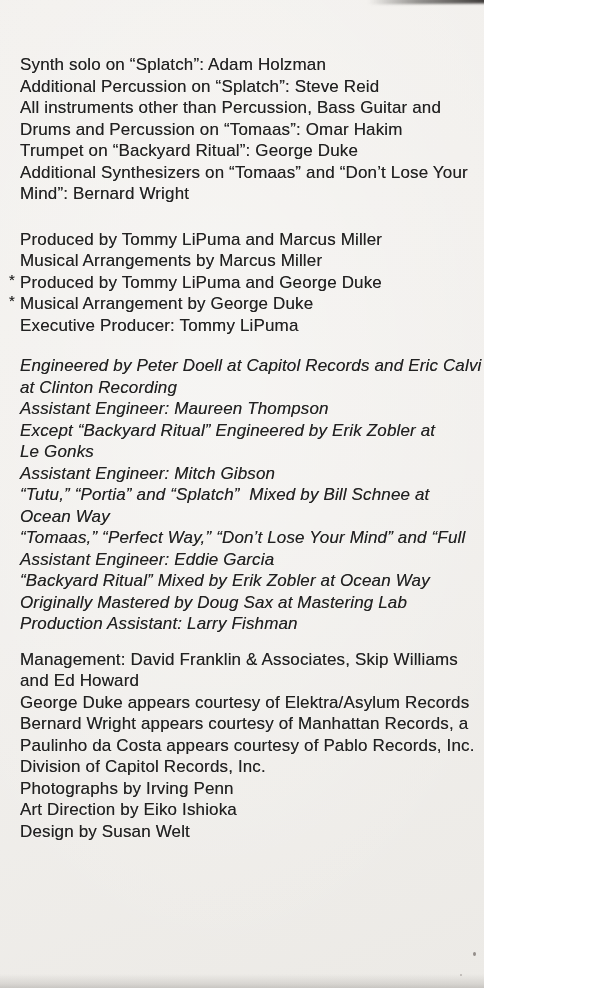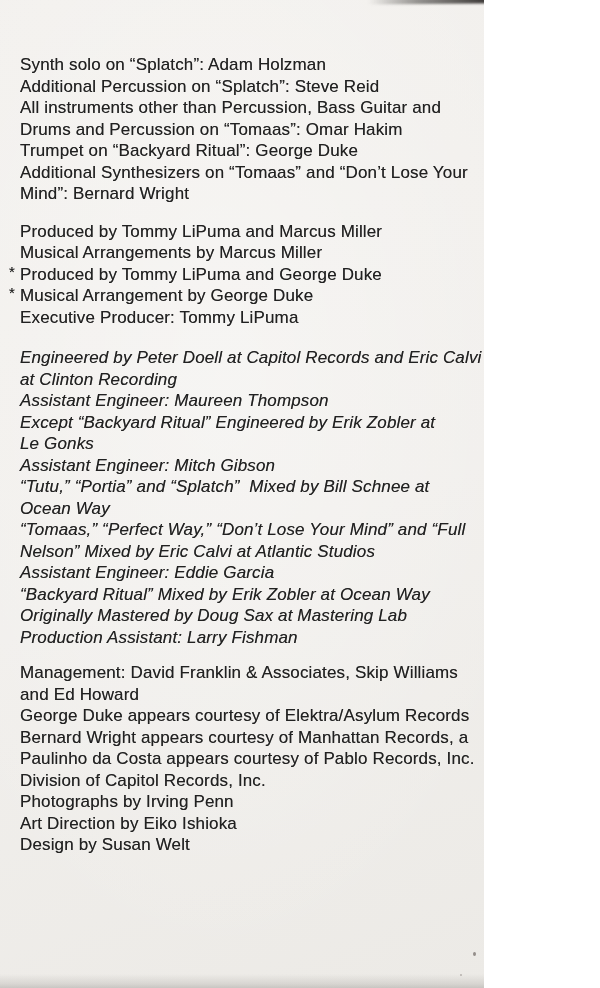--- a/index.html
+++ b/index.html
@@ -56,21 +56,21 @@
     top: 54px;
     left: 20px;
     width: 566px;
     color: #212121;
     font-size: 17px;
     line-height: 21.5px;
     letter-spacing: 0.15px;
     text-shadow: 0 0 0.6px rgba(33,33,33,0.55);
   }
   .block { margin: 0; }
-  .block + .block { margin-top: 16px; }
+  .block + .block { margin-top: 24px; }
   .block[data-block="engineering"] { margin-top: 19px; font-style: italic; }
   .block[data-block="management-art"] { margin-top: 14px; }
 
   .line {
     position: relative;
     white-space: pre;
   }
   .asterisk {
     position: absolute;
     left: -11px;
@@ -104,21 +104,20 @@
     <section class="block" data-block="engineering">
         <div class="line">Engineered by Peter Doell at Capitol Records and Eric Calvi</div>
         <div class="line">at Clinton Recording</div>
         <div class="line">Assistant Engineer: Maureen Thompson</div>
         <div class="line">Except “Backyard Ritual” Engineered by Erik Zobler at</div>
         <div class="line">Le Gonks</div>
         <div class="line">Assistant Engineer: Mitch Gibson</div>
         <div class="line">“Tutu,” “Portia” and “Splatch”  Mixed by Bill Schnee at</div>
         <div class="line">Ocean Way</div>
         <div class="line">“Tomaas,” “Perfect Way,” “Don’t Lose Your Mind” and “Full</div>
-        <div class="line">Nelson” Mixed by Eric Calvi at Atlantic Studios</div>
         <div class="line">Assistant Engineer: Eddie Garcia</div>
         <div class="line">“Backyard Ritual” Mixed by Erik Zobler at Ocean Way</div>
         <div class="line">Originally Mastered by Doug Sax at Mastering Lab</div>
         <div class="line">Production Assistant: Larry Fishman</div>
       </section>
     <section class="block" data-block="management-art">
         <div class="line">Management: David Franklin &amp; Associates, Skip Williams</div>
         <div class="line">and Ed Howard</div>
         <div class="line">George Duke appears courtesy of Elektra/Asylum Records</div>
         <div class="line">Bernard Wright appears courtesy of Manhattan Records, a</div>

